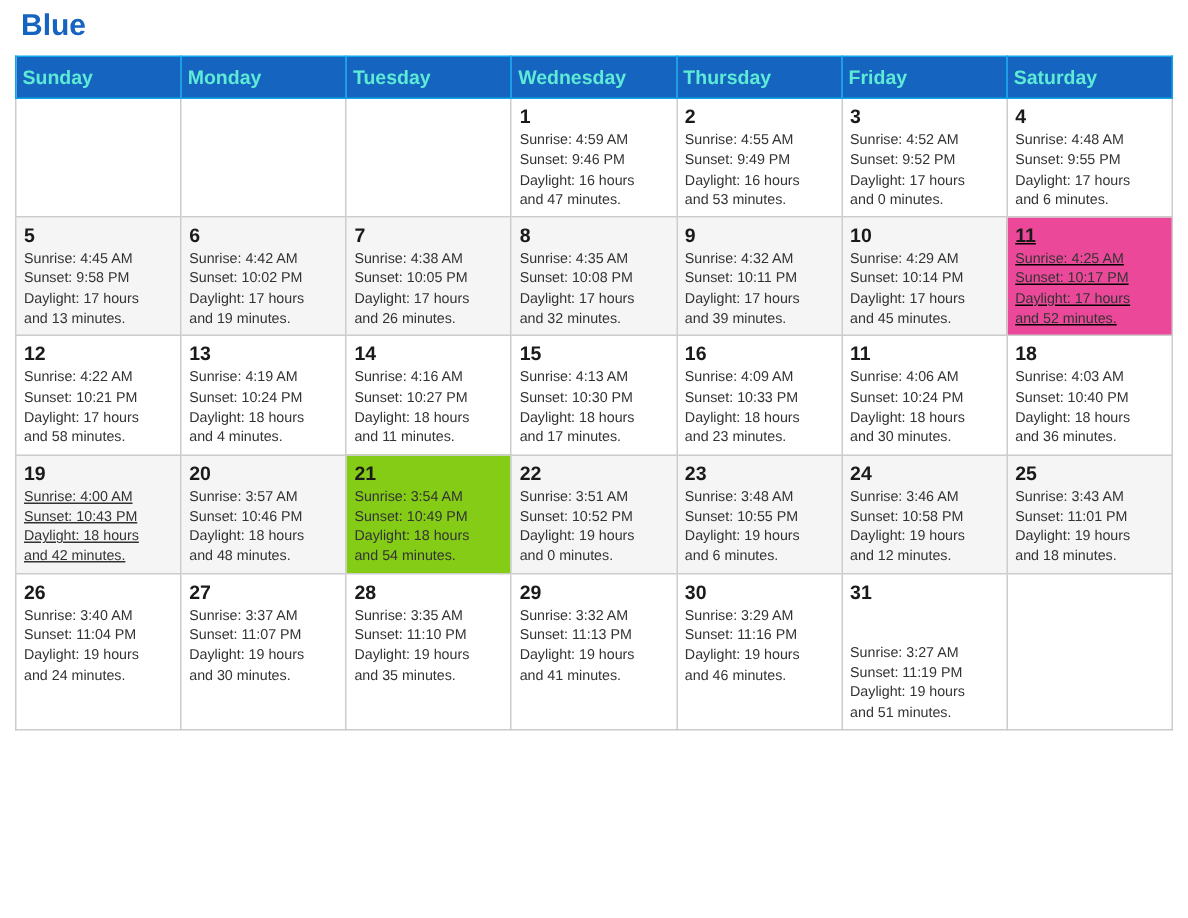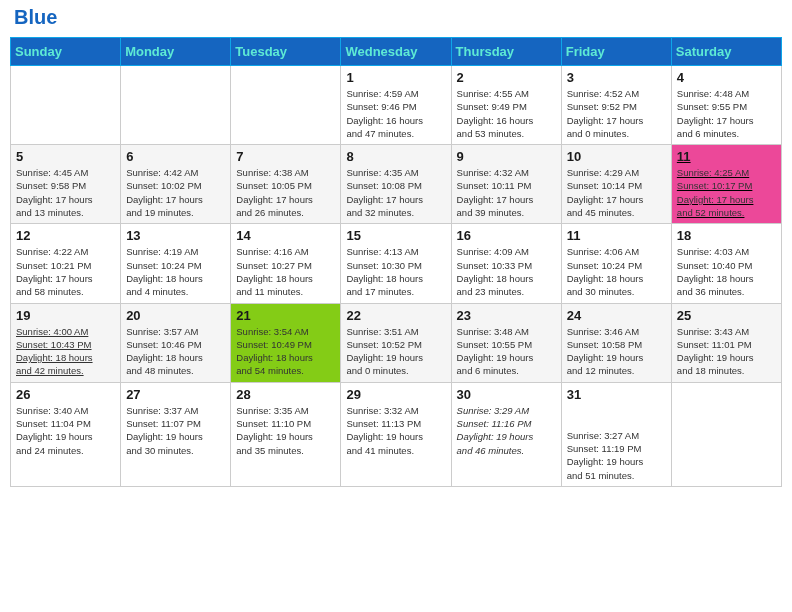--- a/index.html
+++ b/index.html
@@ -316,21 +316,21 @@
         </td>
         <td>
           <span class="day-num">29</span>
           <div class="day-info" style="white-space: pre-line;">Sunrise: 3:32 AM
 Sunset: 11:13 PM
 Daylight: 19 hours
 and 41 minutes.</div>
         </td>
         <td>
           <span class="day-num">30</span>
-          <div class="day-info" style="white-space: pre-line; font-style: italic;">Sunrise: 3:29 AM
+          <div class="day-info" style="white-space: pre-line;">Sunrise: 3:29 AM
 Sunset: 11:16 PM
 Daylight: 19 hours
 and 46 minutes.</div>
         </td>
         <td>
           <span class="day-num">31</span>
           <div class="day-info" style="white-space: pre-line; margin-top: 27px;">Sunrise: 3:27 AM
 Sunset: 11:19 PM
 Daylight: 19 hours
 and 51 minutes.</div>

